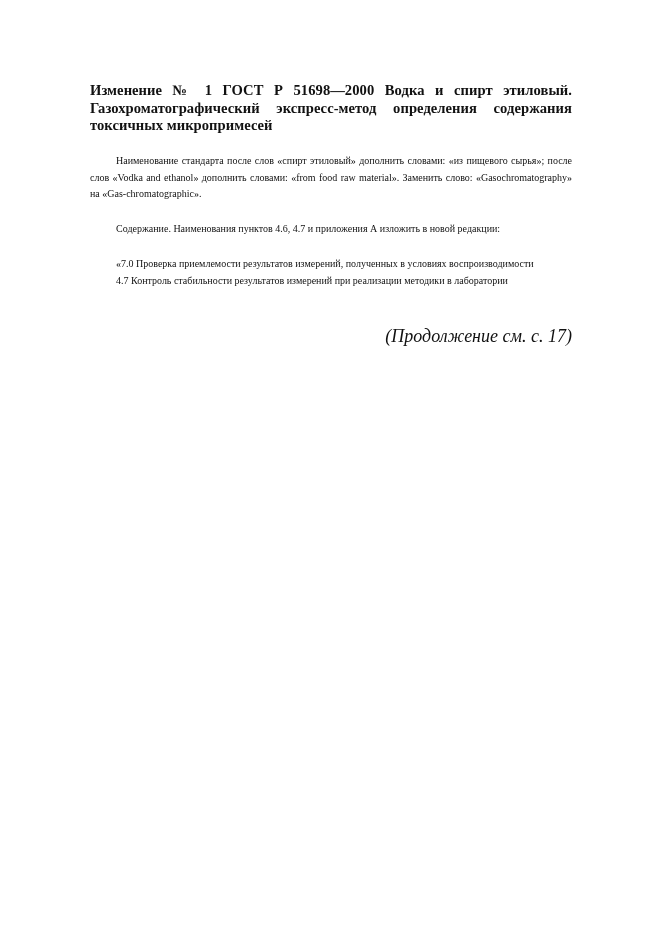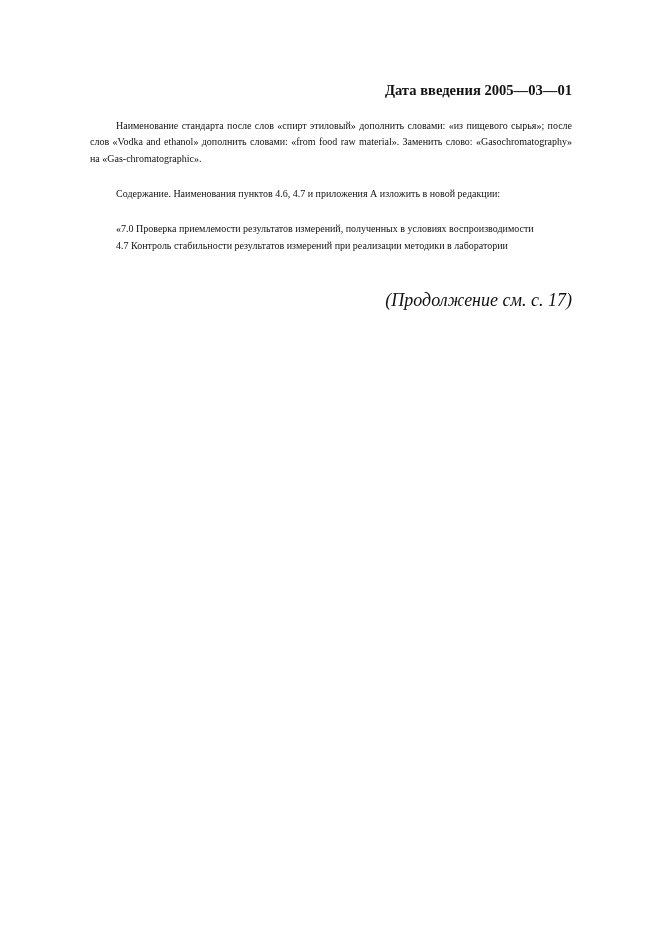--- a/index.html
+++ b/index.html
@@ -65,23 +65,23 @@
       text-align: right;
       font-style: italic;
       font-size: 18px;
       line-height: 17px;
     }
   </style>
 </head>
 <body>
 
 <div class="page">
+  <p class="title">Изменение № 1 ГОСТ Р 51698—2000 Водка и спирт этиловый. Газохроматографический экспресс-метод определения содержания токсичных микропримесей</p>
 
 
-  <p class="date">Дата введения 2005—03—01</p>
 
   <div class="body">
     <p class="para">Наименование стандарта после слов «спирт этиловый» дополнить словами: «из пищевого сырья»; после слов «Vodka and ethanol» дополнить словами: «from food raw material». Заменить слово: «Gasochromatography» на «Gas-chromatographic».</p>
     <p class="para">Содержание. Наименования пунктов 4.6, 4.7 и приложения А изложить в новой редакции:</p>
     <p class="para tight">«7.0 Проверка приемлемости результатов измерений, полученных в условиях воспроизводимости</p>
     <p class="para tight">4.7 Контроль стабильности результатов измерений при реализации методики в лаборатории</p>
   </div>
 
   <p class="continuation">(Продолжение см. с. 17)</p>
 </div>

